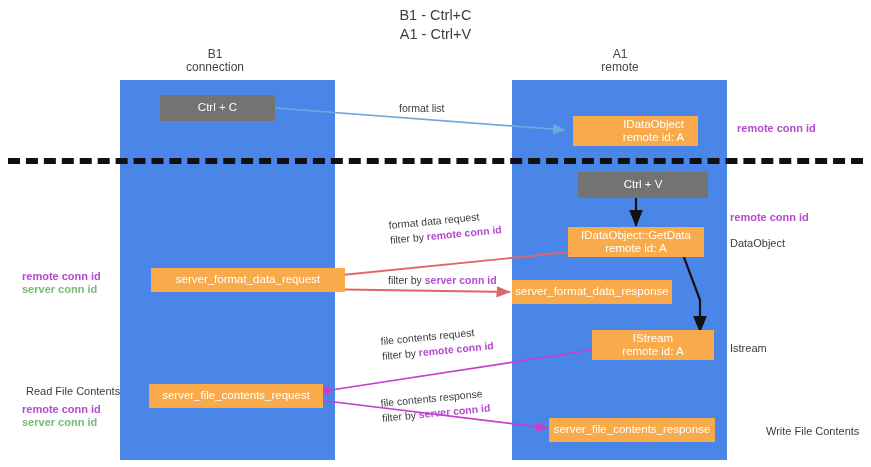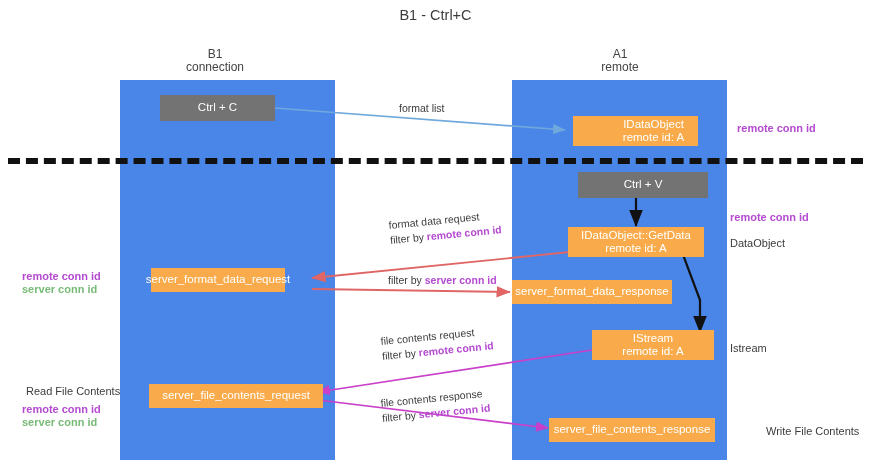--- a/index.html
+++ b/index.html
@@ -63,20 +63,21 @@
 
   svg.wires{position:absolute;left:0;top:0;width:871px;height:467px;overflow:visible;}
 </style>
 </head>
 <body>
 
 <div id="stage">
 
   <div class="title">
     <span>B1 - Ctrl+C</span>
+    <span>A1 - Ctrl+V</span>
   </div>
 
   <div class="lane-head" style="left:150px;top:48px;width:130px;">
     <span class="l1">B1</span>
     <span class="l2">connection</span>
   </div>
   <div class="lane-head" style="left:555px;top:48px;width:130px;">
     <span class="l1">A1</span>
     <span class="l2">remote</span>
   </div>
@@ -128,21 +129,21 @@
 
   <div class="node green" style="left:578px;top:172px;width:130px;height:26px;">
     <span class="ln">Ctrl + V</span>
   </div>
 
   <div class="node orange" style="left:568px;top:227px;width:136px;height:30px;">
     <span class="ln">IDataObject::GetData</span>
     <span class="ln">remote id: A</span>
   </div>
 
-  <div class="node orange" style="left:151px;top:268px;width:134px;height:24px;">
+  <div class="node orange" style="left:151px;top:268px;width:194px;height:24px;">
     <span class="ln">server_format_data_request</span>
   </div>
 
   <div class="node orange" style="left:512px;top:280px;width:160px;height:24px;">
     <span class="ln">server_format_data_response</span>
   </div>
 
   <div class="node orange" style="left:592px;top:330px;width:122px;height:30px;">
     <span class="ln">IStream</span>
     <span class="ln">remote id: A</span>

